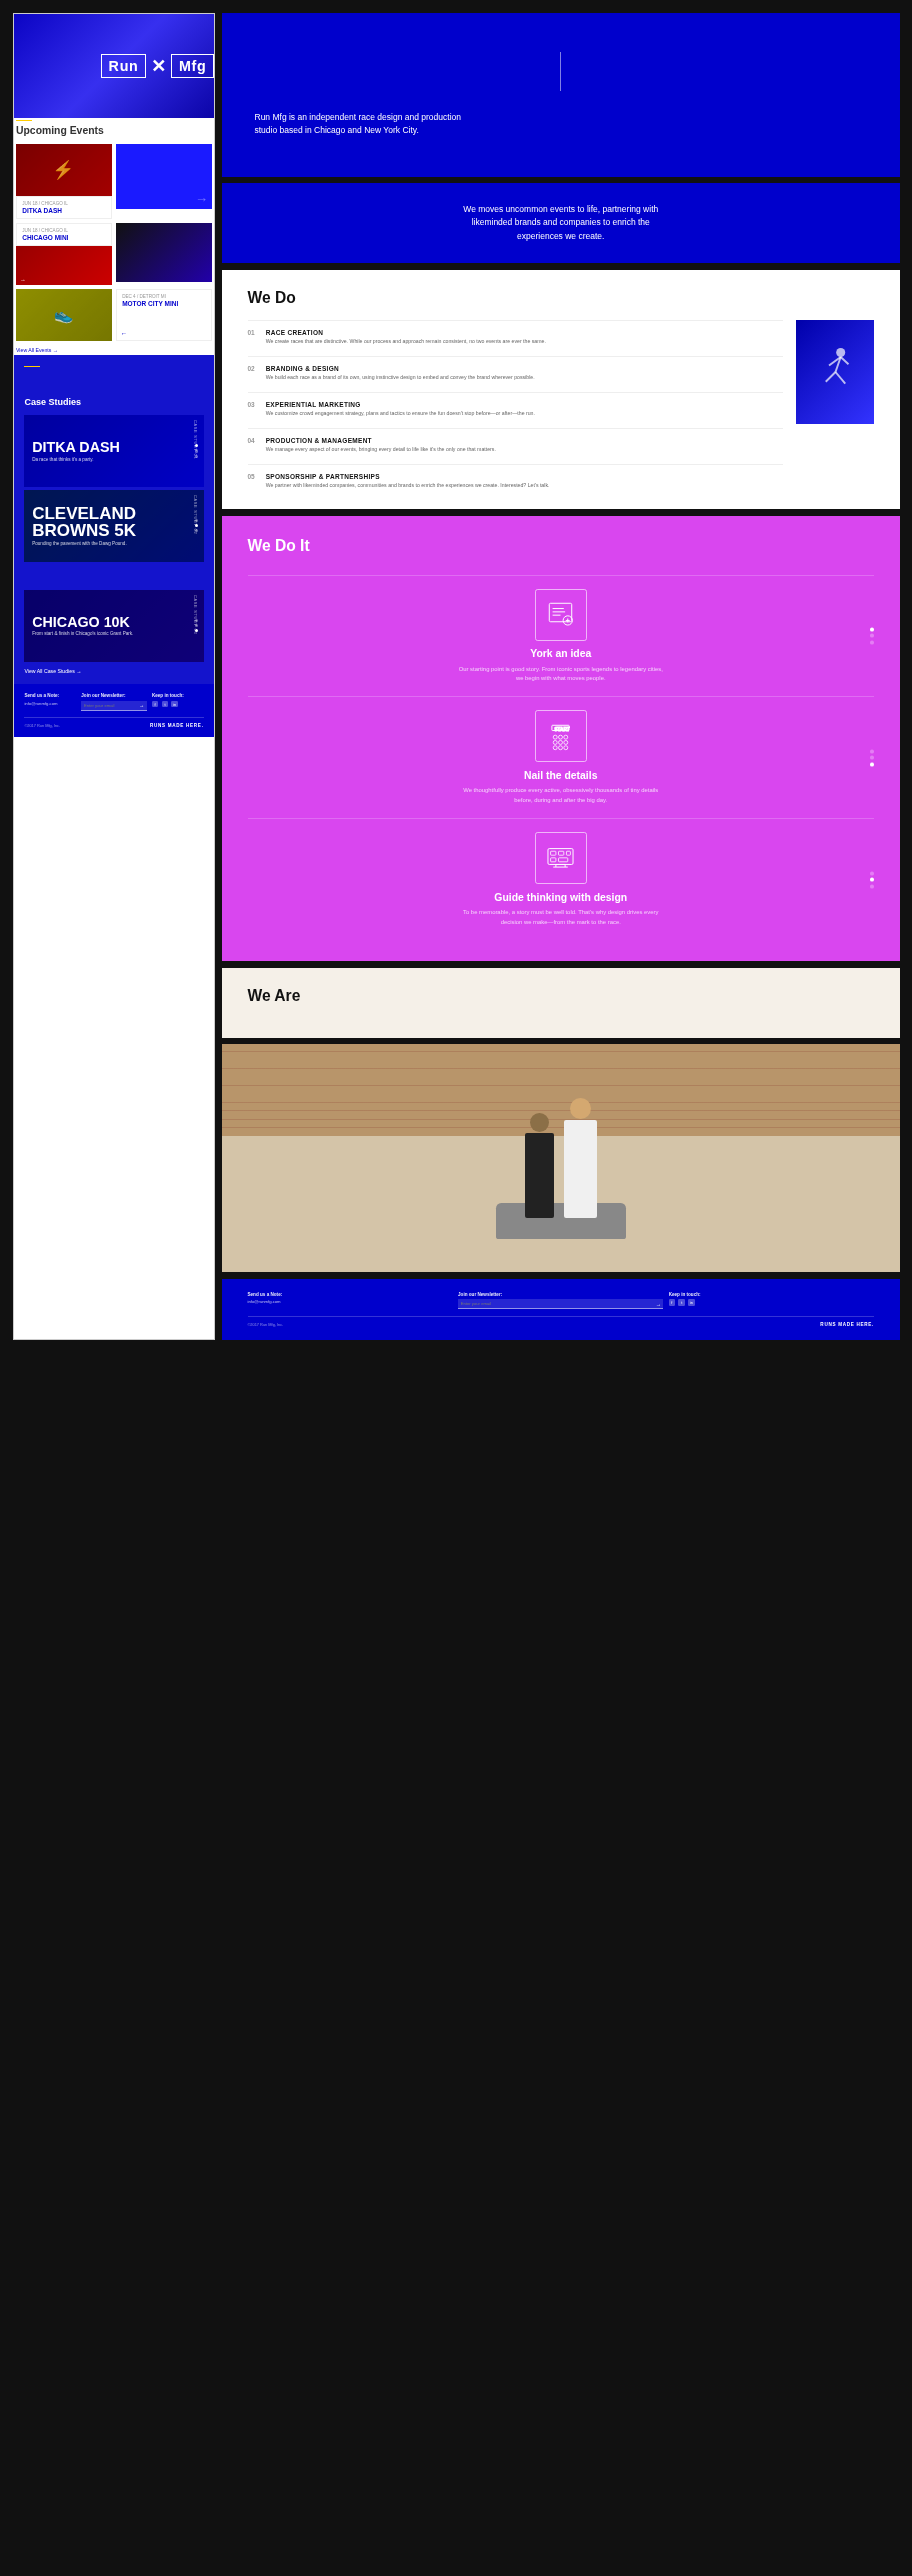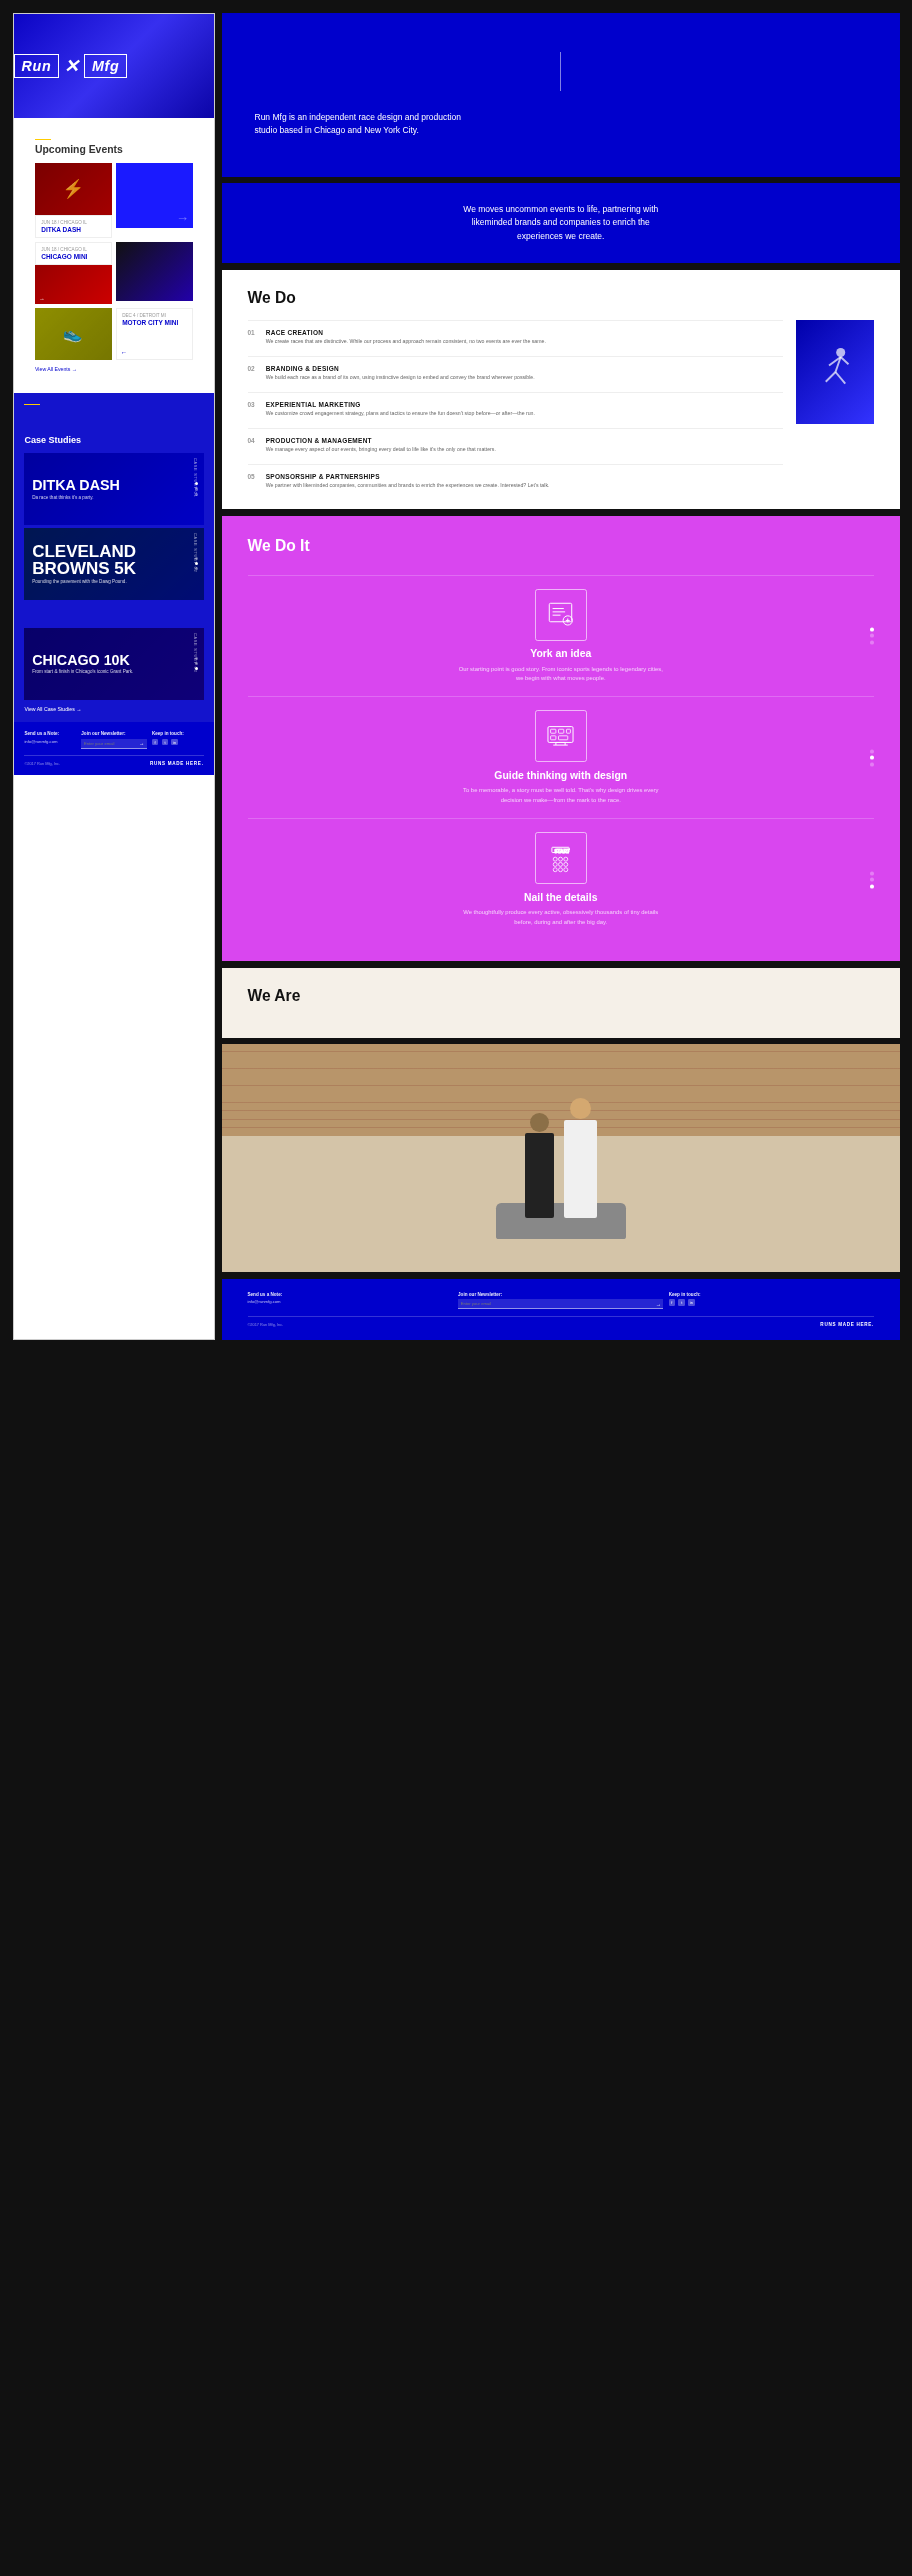--- a/index.html
+++ b/index.html
@@ -37,24 +37,23 @@
       gap: 6.5px;
     }
 
     
     .hero {
       background: #4c1d95;
       width: 100%;
       height: 104px;
       display: flex;
       align-items: center;
-      justify-content: flex-start;
+      justify-content: flex-end;
       position: relative;
       overflow: hidden;
-      font-style: italic;
     }
 
     .hero-bg {
       position: absolute;
       top: 0; left: 0; right: 0; bottom: 0;
       background: linear-gradient(135deg, #0000cc 0%, #3333ff 50%, #0000aa 100%);
       opacity: 0.85;
     }
 
     .hero-logo {
@@ -85,21 +84,21 @@
       padding: 2.6px 6.5px;
       color: #fff;
       font-size: 14.3px;
       font-weight: 900;
       letter-spacing: 0.7px;
     }
 
     
     .upcoming-events {
       background: #fff;
-      padding: 21px;
+      padding: 2px;
     }
 
     .section-line {
       width: 15.6px;
       height: 1.3px;
       background: #ffcc00;
       margin-bottom: 3.9px;
     }
 
     .section-title {
@@ -829,44 +828,20 @@
         <div class="how-dots">
           <div class="how-dot active"></div>
           <div class="how-dot"></div>
           <div class="how-dot"></div>
         </div>
       </div>
 
       <div class="how-step">
         <div class="how-icon">
           <svg width="33" height="33" viewBox="0 0 50 50">
-            <rect x="6" y="10" width="38" height="24" rx="2" stroke="white" stroke-width="1.5" fill="none"></rect>
-            <rect x="10" y="14" width="8" height="6" rx="1" stroke="white" stroke-width="1.2" fill="none"></rect>
-            <rect x="22" y="14" width="8" height="6" rx="1" stroke="white" stroke-width="1.2" fill="none"></rect>
-            <rect x="34" y="14" width="6" height="6" rx="1" stroke="white" stroke-width="1.2" fill="none"></rect>
-            <rect x="10" y="24" width="8" height="6" rx="1" stroke="white" stroke-width="1.2" fill="none"></rect>
-            <rect x="22" y="24" width="14" height="6" rx="1" stroke="white" stroke-width="1.2" fill="none"></rect>
-            <line x1="18" y1="34" x2="32" y2="34" stroke="white" stroke-width="1.5"></line>
-            <line x1="18" y1="34" x2="18" y2="38" stroke="white" stroke-width="1.5"></line>
-            <line x1="32" y1="34" x2="32" y2="38" stroke="white" stroke-width="1.5"></line>
-            <line x1="14" y1="38" x2="36" y2="38" stroke="white" stroke-width="1.5"></line>
-          </svg>
-        </div>
-        <div class="how-step-title">Guide thinking with design</div>
-        <div class="how-step-desc">To be memorable, a story must be well told. That's why design drives every decision we make—from the mark to the race.</div>
-        <div class="how-dots">
-          <div class="how-dot"></div>
-          <div class="how-dot active"></div>
-          <div class="how-dot"></div>
-        </div>
-      </div>
-
-      <div class="how-step">
-        <div class="how-icon">
-          <svg width="33" height="33" viewBox="0 0 50 50">
             <rect x="12" y="8" width="26" height="8" rx="1" stroke="white" stroke-width="1.5" fill="none"></rect>
             <text x="16" y="16.5" font-size="7" fill="white" font-family="Arial" font-weight="bold">START</text>
             <circle cx="17" cy="26" r="3" stroke="white" stroke-width="1.2" fill="none"></circle>
             <circle cx="25" cy="26" r="3" stroke="white" stroke-width="1.2" fill="none"></circle>
             <circle cx="33" cy="26" r="3" stroke="white" stroke-width="1.2" fill="none"></circle>
             <circle cx="17" cy="34" r="3" stroke="white" stroke-width="1.2" fill="none"></circle>
             <circle cx="25" cy="34" r="3" stroke="white" stroke-width="1.2" fill="none"></circle>
             <circle cx="33" cy="34" r="3" stroke="white" stroke-width="1.2" fill="none"></circle>
             <circle cx="17" cy="42" r="3" stroke="white" stroke-width="1.2" fill="none"></circle>
             <circle cx="25" cy="42" r="3" stroke="white" stroke-width="1.2" fill="none"></circle>
@@ -874,20 +849,44 @@
           </svg>
         </div>
         <div class="how-step-title">Nail the details</div>
         <div class="how-step-desc">We thoughtfully produce every active, obsessively thousands of tiny details before, during and after the big day.</div>
         <div class="how-dots">
           <div class="how-dot"></div>
           <div class="how-dot"></div>
           <div class="how-dot active"></div>
         </div>
       </div>
+
+      <div class="how-step">
+        <div class="how-icon">
+          <svg width="33" height="33" viewBox="0 0 50 50">
+            <rect x="6" y="10" width="38" height="24" rx="2" stroke="white" stroke-width="1.5" fill="none"></rect>
+            <rect x="10" y="14" width="8" height="6" rx="1" stroke="white" stroke-width="1.2" fill="none"></rect>
+            <rect x="22" y="14" width="8" height="6" rx="1" stroke="white" stroke-width="1.2" fill="none"></rect>
+            <rect x="34" y="14" width="6" height="6" rx="1" stroke="white" stroke-width="1.2" fill="none"></rect>
+            <rect x="10" y="24" width="8" height="6" rx="1" stroke="white" stroke-width="1.2" fill="none"></rect>
+            <rect x="22" y="24" width="14" height="6" rx="1" stroke="white" stroke-width="1.2" fill="none"></rect>
+            <line x1="18" y1="34" x2="32" y2="34" stroke="white" stroke-width="1.5"></line>
+            <line x1="18" y1="34" x2="18" y2="38" stroke="white" stroke-width="1.5"></line>
+            <line x1="32" y1="34" x2="32" y2="38" stroke="white" stroke-width="1.5"></line>
+            <line x1="14" y1="38" x2="36" y2="38" stroke="white" stroke-width="1.5"></line>
+          </svg>
+        </div>
+        <div class="how-step-title">Guide thinking with design</div>
+        <div class="how-step-desc">To be memorable, a story must be well told. That's why design drives every decision we make—from the mark to the race.</div>
+        <div class="how-dots">
+          <div class="how-dot"></div>
+          <div class="how-dot active"></div>
+          <div class="how-dot"></div>
+        </div>
+      </div>
     </div>
 
     <div class="who-section">
       <h2 class="who-heading">We Are</h2>
     </div>
 
     <div class="photo-section">
       <div class="brick-wall"></div>
 
       <div class="couch-shape"></div>

